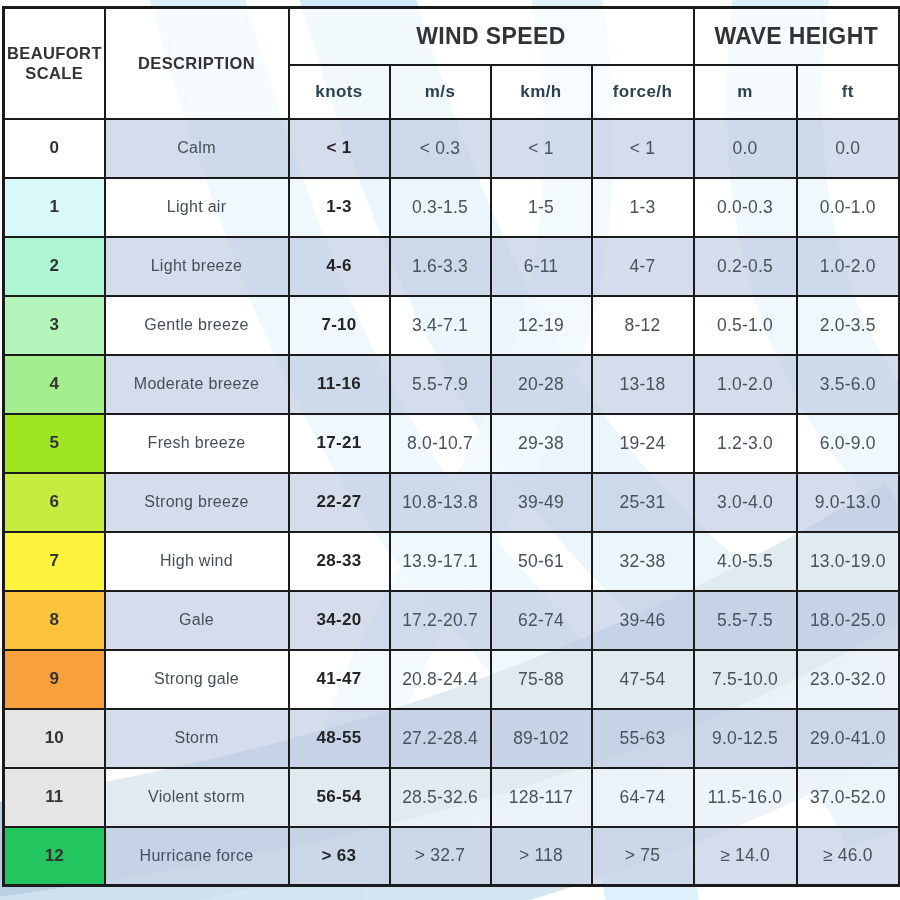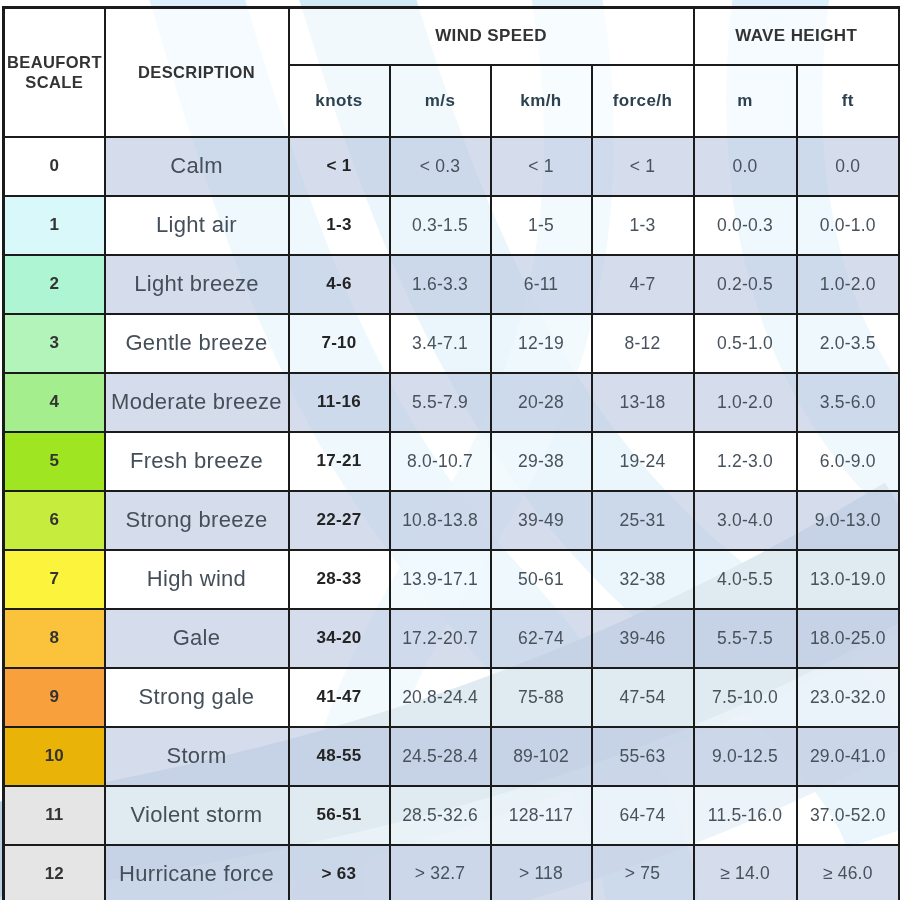--- a/index.html
+++ b/index.html
@@ -23,45 +23,45 @@
   }
   th, td {
     border: 2px solid #1b1b1b;
     text-align: center;
     vertical-align: middle;
     padding: 0 2px;
     overflow: hidden;
     white-space: nowrap;
   }
   thead tr.group-row { height: 57px; }
-  thead tr.unit-row  { height: 72px; }
+  thead tr.unit-row  { height: 54px; }
   tbody tr { height: 59px; }
 
   th {
     background: rgba(255,255,255,0.72);
     color: #333333;
     font-weight: 700;
-    font-size: 17px;
+    font-size: 23px;
     letter-spacing: 0.4px;
   }
   th.corner { white-space: normal; line-height: 1.25; font-size: 16.5px; }
   th.unit { color: #2c4250; font-size: 17px; }
 
   tbody tr.even td { background: rgba(201,212,231,0.78); }
   tbody tr.odd  td { background: rgba(255,255,255,0.55); }
 
   td.c-scale {
     font-weight: 700;
     color: #333333;
     font-size: 17px;
   }
   tbody tr.even td.c-scale, tbody tr.odd td.c-scale {  }
 
   td.c-description {
-    font-size: 22px;
+    font-size: 16px;
     font-weight: 400;
     color: #454f59;
     letter-spacing: 0.3px;
   }
   td.c-knots {
     font-weight: 700;
     color: #242424;
     font-size: 17px;
     letter-spacing: 0.3px;
   }
@@ -209,41 +209,41 @@
           <td class="c-scale" style="background: rgb(248, 161, 60);">9</td>
           <td class="c-description">Strong gale</td>
           <td class="c-knots">41-47</td>
           <td class="c-ms">20.8-24.4</td>
           <td class="c-kmh">75-88</td>
           <td class="c-mph">47-54</td>
           <td class="c-m">7.5-10.0</td>
           <td class="c-ft">23.0-32.0</td>
         </tr>
         <tr class="even">
-          <td class="c-scale" style="background: #eab308;">10</td>
+          <td class="c-scale" style="background: #e5e5e5;">10</td>
           <td class="c-description">Storm</td>
           <td class="c-knots">48-55</td>
-          <td class="c-ms">24.5-28.4</td>
+          <td class="c-ms">27.2-28.4</td>
           <td class="c-kmh">89-102</td>
           <td class="c-mph">55-63</td>
           <td class="c-m">9.0-12.5</td>
           <td class="c-ft">29.0-41.0</td>
         </tr>
         <tr class="odd">
           <td class="c-scale" style="background: #e5e5e5;">11</td>
           <td class="c-description">Violent storm</td>
-          <td class="c-knots">56-51</td>
+          <td class="c-knots">56-54</td>
           <td class="c-ms">28.5-32.6</td>
           <td class="c-kmh">128-117</td>
           <td class="c-mph">64-74</td>
           <td class="c-m">11.5-16.0</td>
           <td class="c-ft">37.0-52.0</td>
         </tr>
         <tr class="even">
-          <td class="c-scale" style="background: #e5e5e5; margin-top: 10px;">12</td>
+          <td class="c-scale" style="background: #22c55e; margin-top: 10px;">12</td>
           <td class="c-description">Hurricane force</td>
           <td class="c-knots">&gt; 63</td>
           <td class="c-ms">&gt; 32.7</td>
           <td class="c-kmh">&gt; 118</td>
           <td class="c-mph">&gt; 75</td>
           <td class="c-m">≥ 14.0</td>
           <td class="c-ft">≥ 46.0</td>
         </tr>
       </tbody>
   </table>

